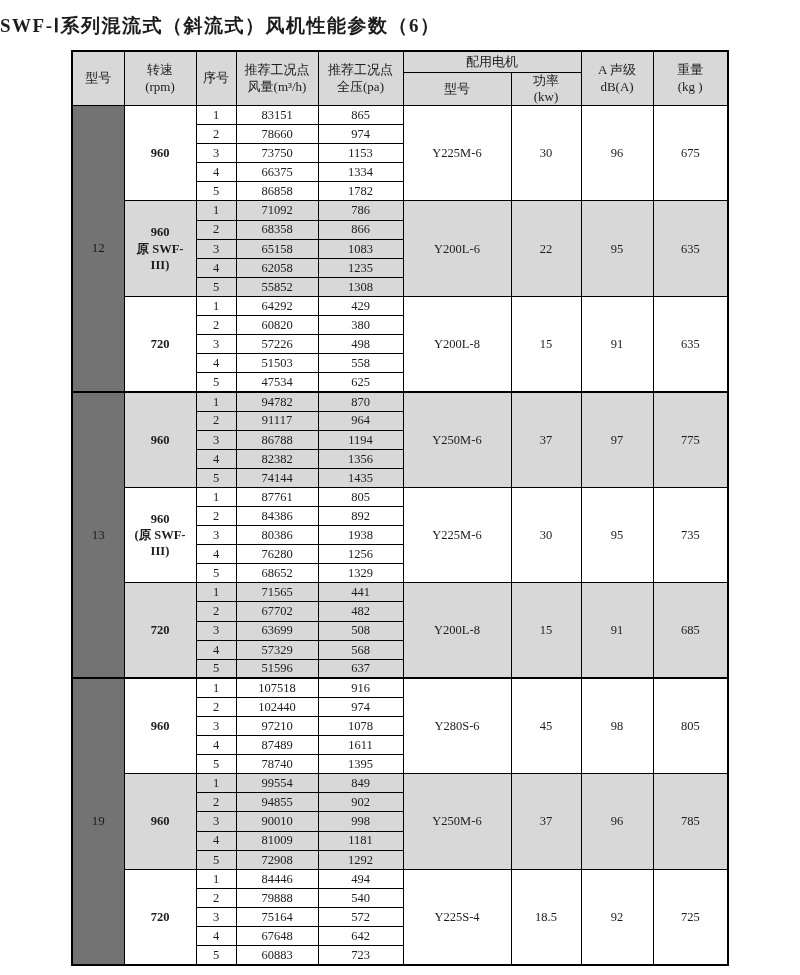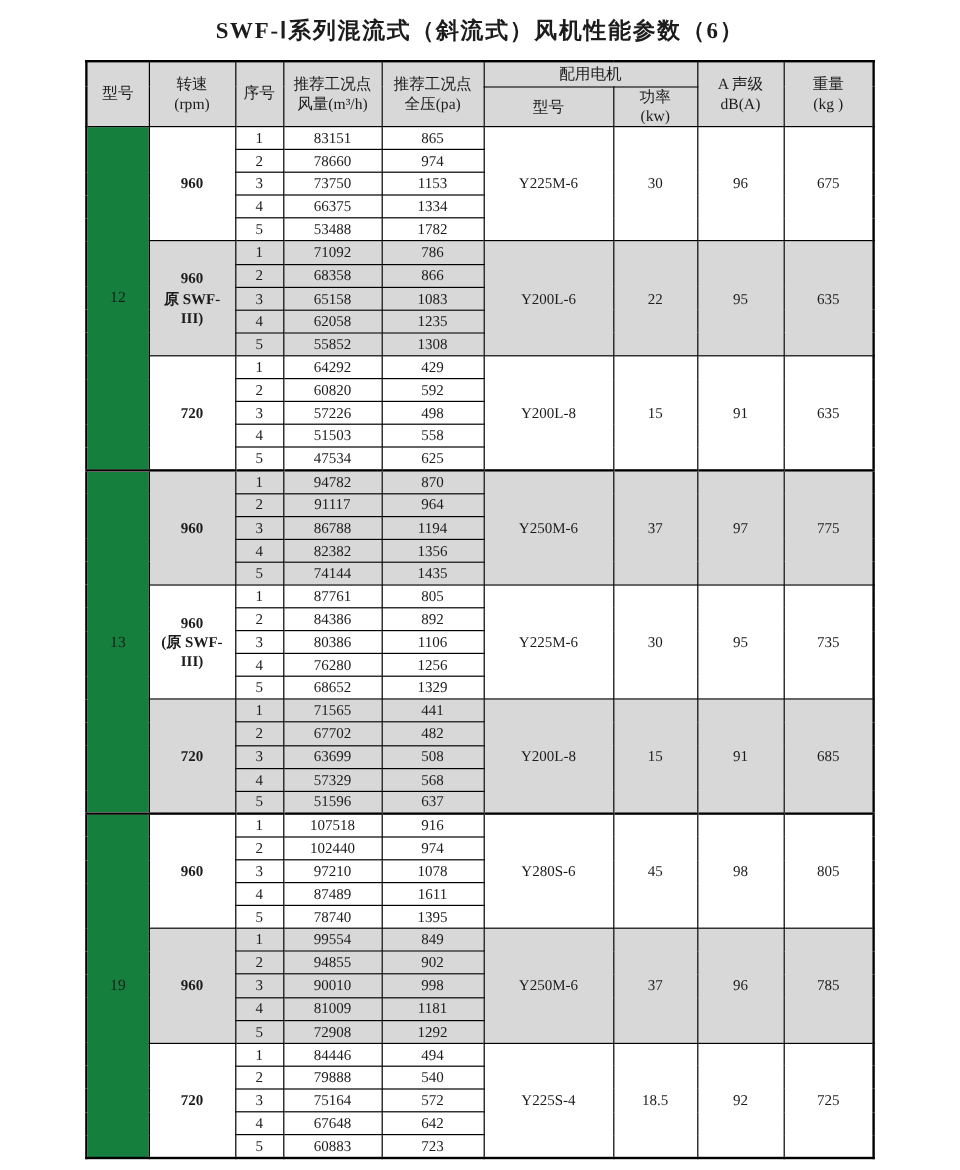--- a/index.html
+++ b/index.html
@@ -13,21 +13,21 @@
     padding: 0;
     width: 800px;
     height: 975px;
     background: #ffffff;
     font-family: "Liberation Serif", serif;
     color: var(--ink);
   }
   .page { width: 800px; height: 975px; overflow: hidden; }
   .title {
     margin: 13px 0 11px 0;
-    text-align: center;
+    text-align: left;
     font-size: 19px;
     font-weight: bold;
     letter-spacing: 1.5px;
     font-family: "Liberation Serif", serif;
   }
   table.fan-table {
     border-collapse: collapse;
     table-layout: fixed;
     margin: 0 auto;
     width: 656px;
@@ -46,21 +46,21 @@
   .fan-table thead th {
     background: var(--shade);
     font-weight: normal;
     font-size: 13px;
     line-height: 1.25;
   }
   .fan-table thead tr.h1 { height: 21px; }
   .fan-table thead tr.h2 { height: 27px; }
   .fan-table tbody tr { height: 19.1px; }
   td.shaded, th.shaded { background: var(--shade); }
-  td.model-cell { background: #15803d; font-size: 13px; }
+  td.model-cell { background: #737373; font-size: 13px; }
   .c-seq { border-left-width: 2px; }
   .c-pres { border-right-width: 2px; }
   td.msep, .msep { border-top-width: 2px; }
   .speed-cell { line-height: 1.35; font-weight: bold; }
 </style>
 </head>
 <body>
 
 <div class="page">
   <h1 class="title">SWF-Ⅰ系列混流式（斜流式）风机性能参数（6）</h1>
@@ -115,21 +115,21 @@
           <td class="">73750</td>
           <td class="c-pres">1153</td>
         </tr>
         <tr>
           <td class="c-seq">4</td>
           <td class="">66375</td>
           <td class="c-pres">1334</td>
         </tr>
         <tr>
           <td class="c-seq">5</td>
-          <td class="">53488</td>
+          <td class="">86858</td>
           <td class="c-pres">1782</td>
         </tr>
         <tr>
           <td rowspan="5" class="speed-cell shaded">960<br>原 SWF-<br>III)</td>
           <td class="c-seq shaded">1</td>
           <td class="shaded">71092</td>
           <td class="c-pres shaded">786</td>
           <td rowspan="5" class="shaded">Y200L-6</td>
           <td rowspan="5" class="shaded">22</td>
           <td rowspan="5" class="shaded">95</td>
@@ -161,21 +161,21 @@
           <td class="">64292</td>
           <td class="c-pres">429</td>
           <td rowspan="5" class="">Y200L-8</td>
           <td rowspan="5" class="">15</td>
           <td rowspan="5" class="">91</td>
           <td rowspan="5" class="">635</td>
         </tr>
         <tr>
           <td class="c-seq">2</td>
           <td class="">60820</td>
-          <td class="c-pres">592</td>
+          <td class="c-pres">380</td>
         </tr>
         <tr>
           <td class="c-seq">3</td>
           <td class="">57226</td>
           <td class="c-pres">498</td>
         </tr>
         <tr>
           <td class="c-seq">4</td>
           <td class="">51503</td>
           <td class="c-pres">558</td>
@@ -227,21 +227,21 @@
           <td rowspan="5" class="">735</td>
         </tr>
         <tr>
           <td class="c-seq">2</td>
           <td class="">84386</td>
           <td class="c-pres">892</td>
         </tr>
         <tr>
           <td class="c-seq">3</td>
           <td class="">80386</td>
-          <td class="c-pres">1106</td>
+          <td class="c-pres">1938</td>
         </tr>
         <tr>
           <td class="c-seq">4</td>
           <td class="">76280</td>
           <td class="c-pres">1256</td>
         </tr>
         <tr>
           <td class="c-seq">5</td>
           <td class="">68652</td>
           <td class="c-pres">1329</td>

